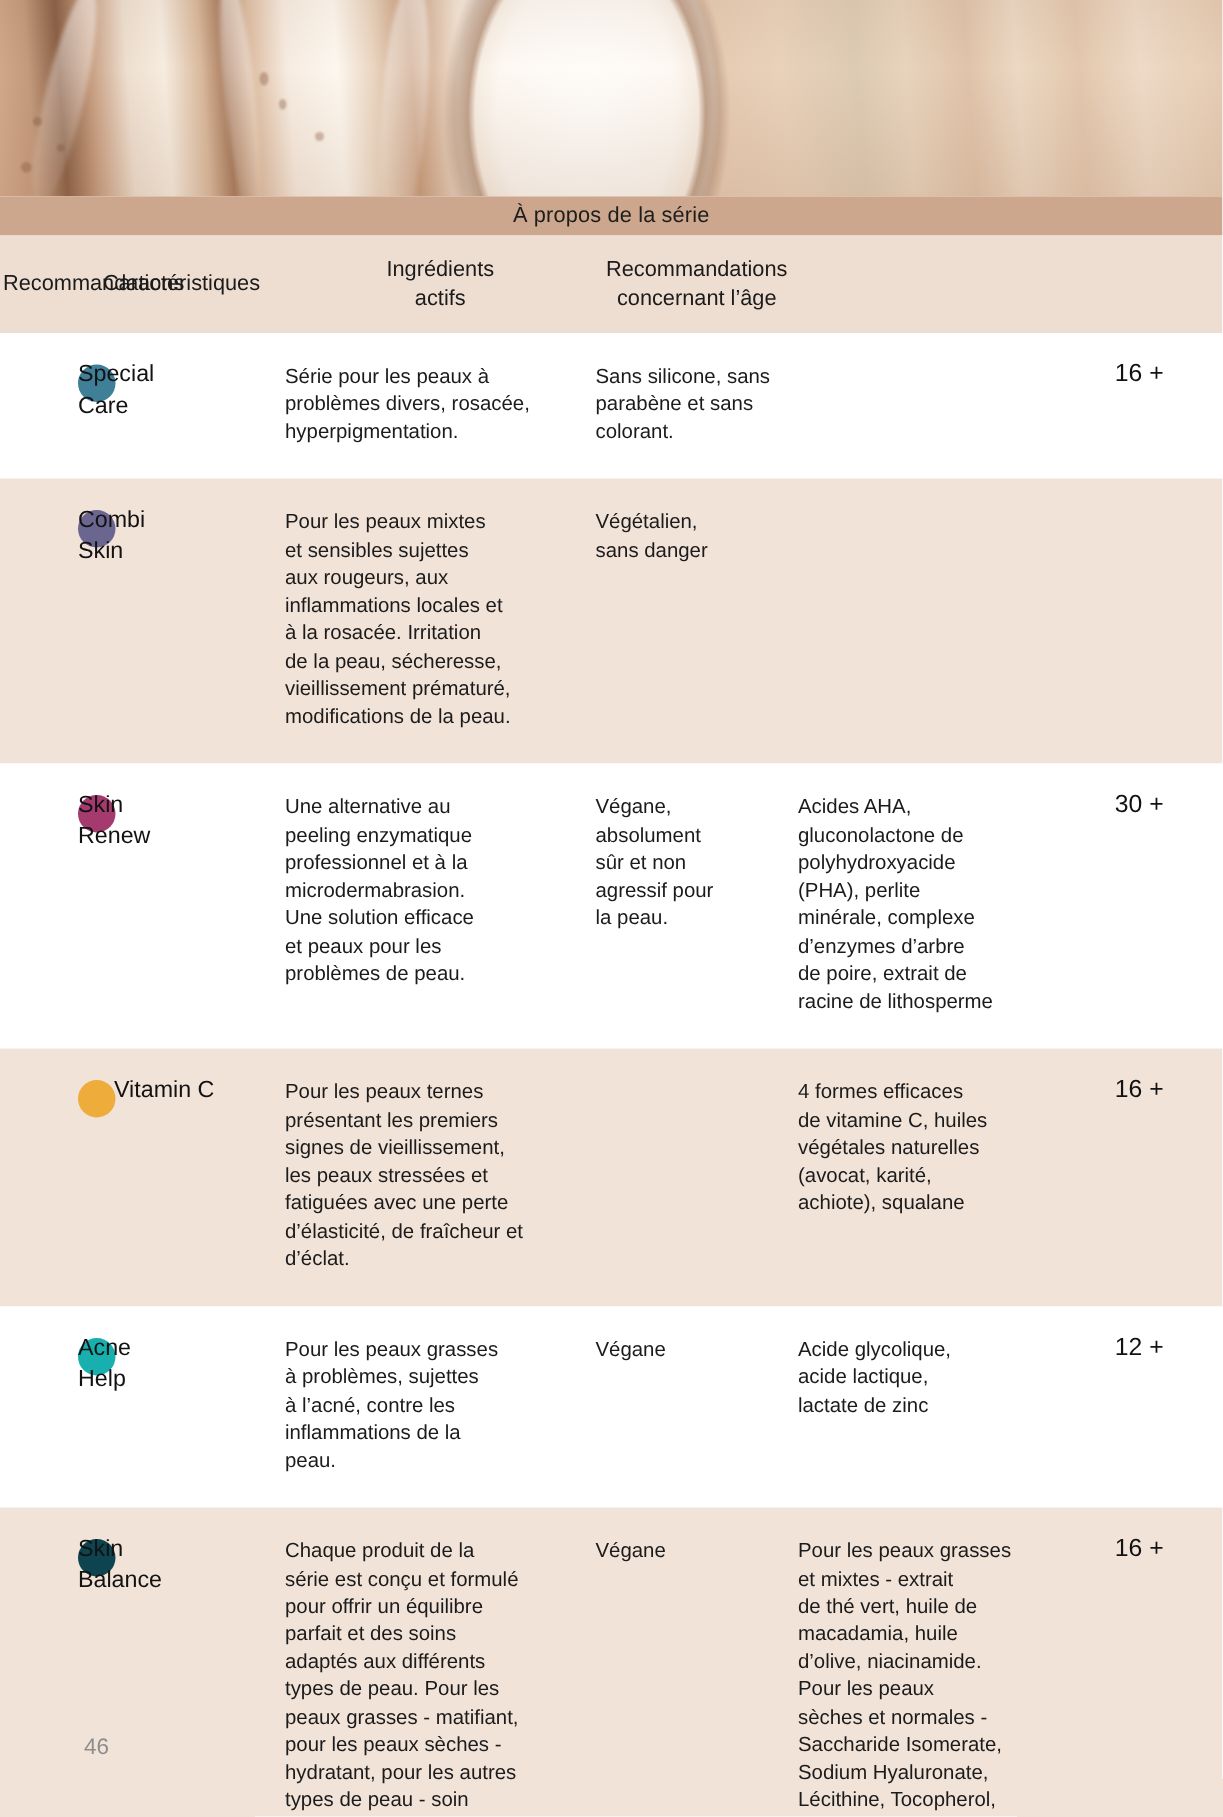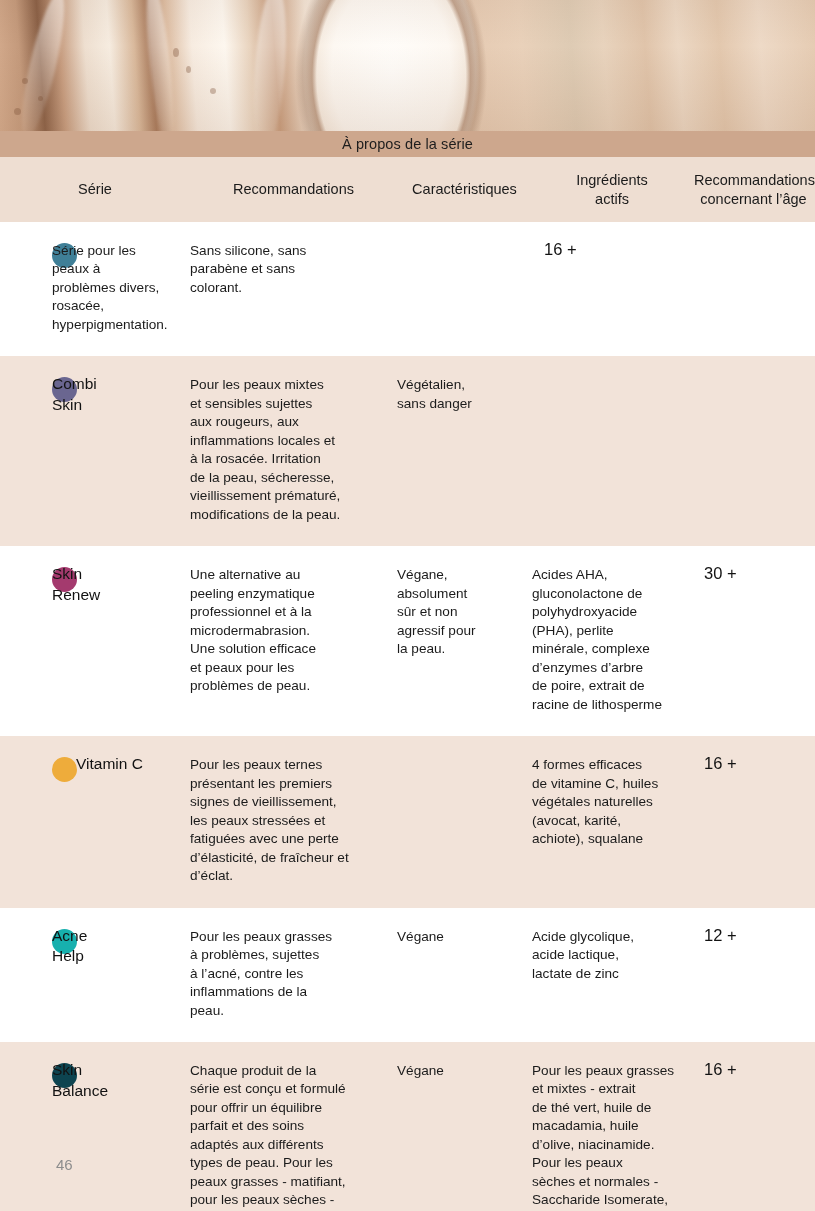--- a/index.html
+++ b/index.html
@@ -132,21 +132,21 @@
     font-size: 13.6px;
     line-height: 1.36;
     color: #1b1b1b;
     padding-right: 14px;
     white-space: pre-line;
     padding-top: 3px;
   }
   .cell-age {
     font-size: 16.5px;
     color: #121212;
-    text-align: left;
+    text-align: center;
     padding-left: 12px;
     padding-top: 1px;
   }
 
   
   .footer {
     position: absolute;
     left: 56px; bottom: 38px;
     font-size: 15px;
     color: #8d8d8d;
@@ -171,33 +171,34 @@
     <div class="hero-blob" style="left:210px;top:88px;width:6px;height:6px;"></div>
     <div class="hero-shade"></div>
   </div>
 
   <div class="banner">
     <span class="banner-text">À propos de la série</span>
   </div>
 
   <div class="table">
     <div class="row head-row">
-      <div class="head-cell head-serie">Série</div>
       <div class="head-cell">Recommandations</div>
       <div class="head-cell">Caractéristiques</div>
       <div class="head-cell" style="white-space:pre-line">Ingrédients
 actifs</div>
       <div class="head-cell" style="white-space:pre-line">Recommandations
 concernant l’âge</div>
     </div>
     <div id="rows-container">
         <div class="row data-row">
           <div class="cell-dot">
             <span class="dot" style="background: rgb(63, 127, 151);"></span>
           </div>
+          <div class="cell-name" style="white-space: pre-line;">Special
+Care</div>
           <div class="cell-txt">Série pour les peaux à
 problèmes divers, rosacée,
 hyperpigmentation.</div>
           <div class="cell-txt">Sans silicone, sans
 parabène et sans
 colorant.</div>
           <div class="cell-txt"></div>
           <div class="cell-age">16 +</div>
         </div>
         <div class="row data-row alt">

